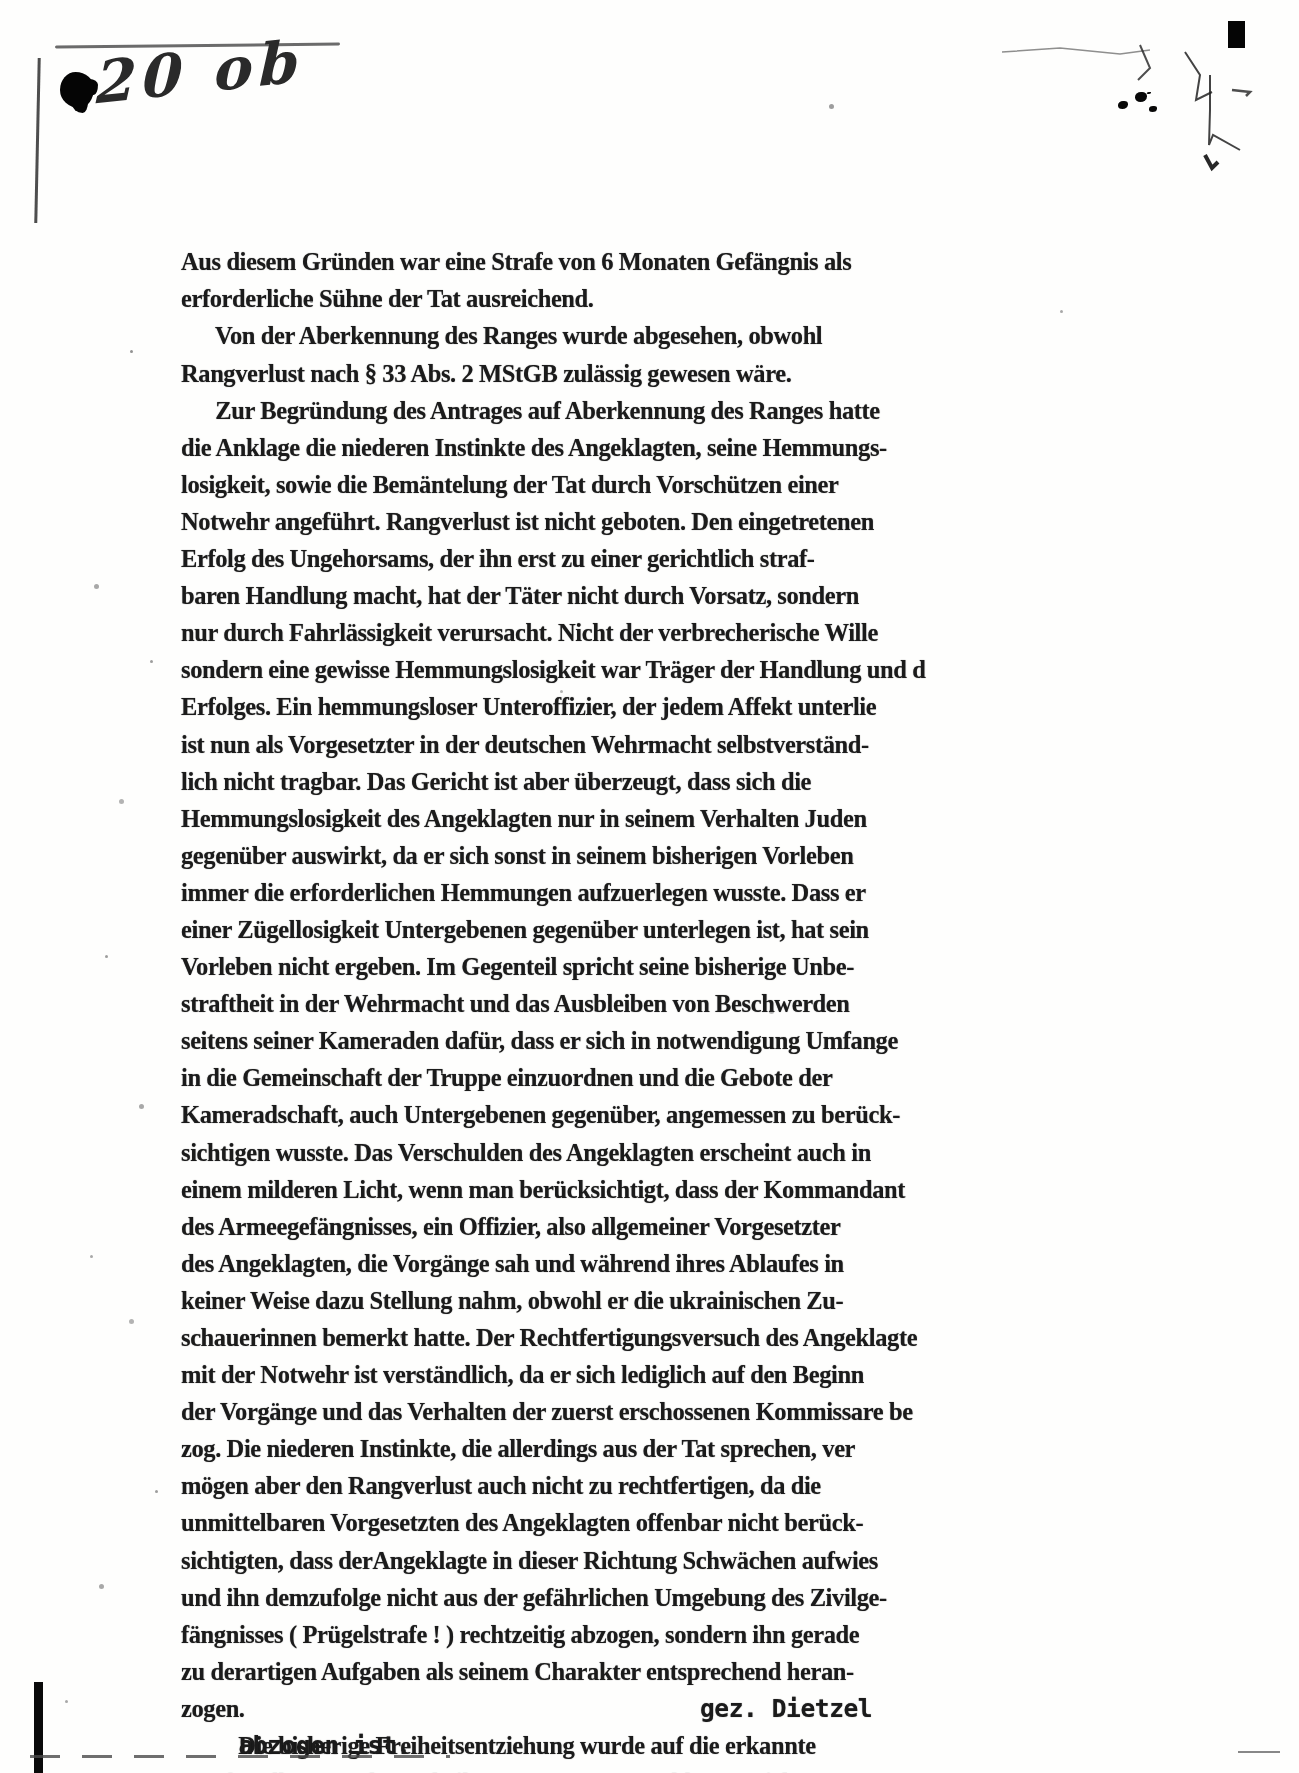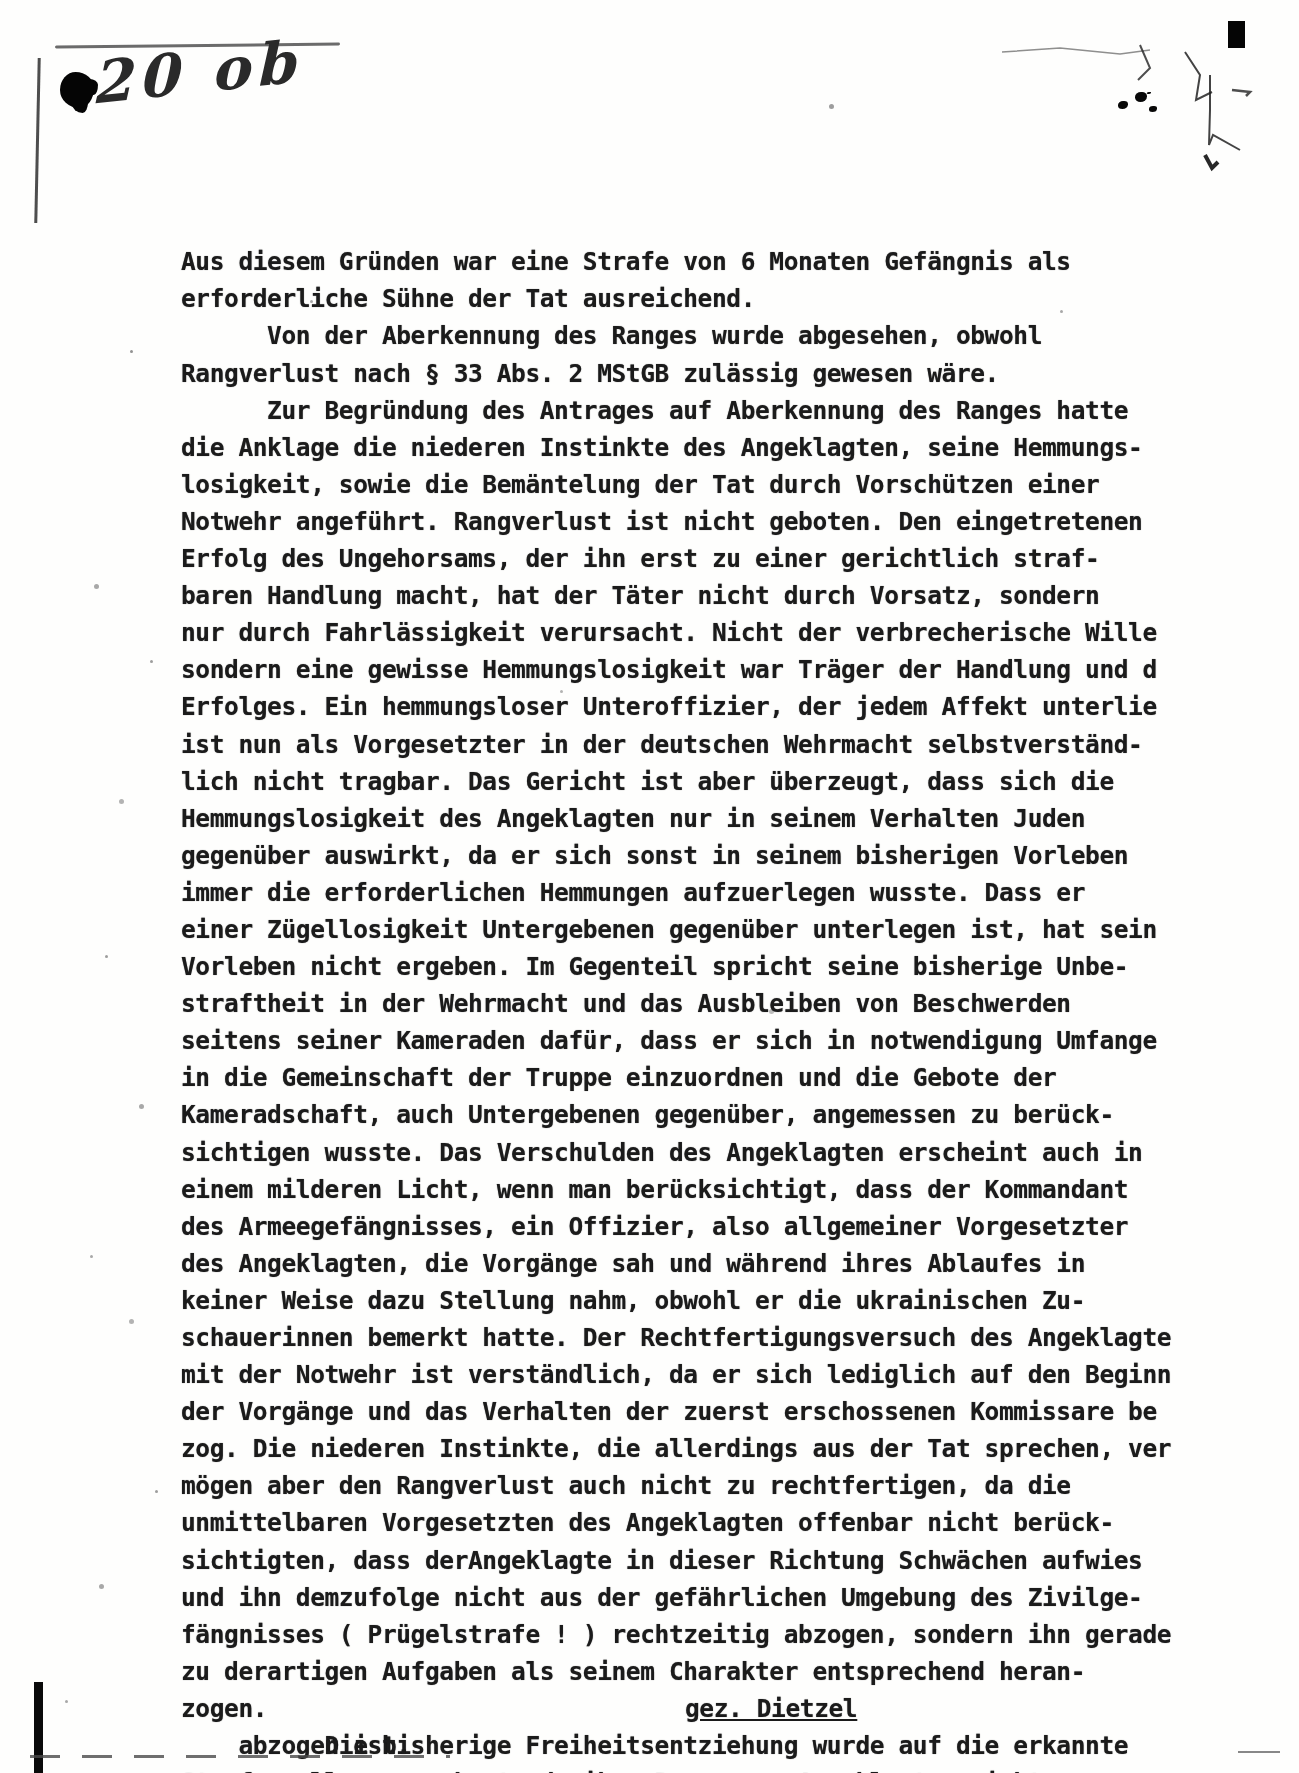--- a/index.html
+++ b/index.html
@@ -15,31 +15,31 @@
     position:absolute;
     left:181px;top:132px;
     font-size:24.5px;
     font-weight:bold;
     line-height:37.1px;
     color:#1b1b1b;
     white-space:pre;
     text-shadow:0 0 1px rgba(10,10,10,.55);
     letter-spacing:-0.4px;
   }
-  .line{height:37.1px;}
+  .line{height:37.1px;font-family:Liberation Serif, serif;}
   .footer-row{
     position:absolute;
     left:181px;top:1690px;
     width:1060px;height:37px;
     font-size:24.5px;font-weight:bold;line-height:37.1px;
     color:#1b1b1b;white-space:pre;
     text-shadow:0 0 1px rgba(10,10,10,.55);
     letter-spacing:-0.4px;
   }
-  .signature{position:absolute;left:504px;top:0;text-decoration:underline;}
+  .signature{position:absolute;left:519px;top:0;}
   
   .stamp-line{
     position:absolute;left:55px;top:44px;width:285px;height:3px;
     background:#3a3a3a;opacity:.75;transform:rotate(-.6deg);
     border-radius:2px;
   }
   .left-scan-line{
     position:absolute;left:36px;top:58px;width:3px;height:165px;
     background:#222;opacity:.8;transform:rotate(1.2deg);
   }

